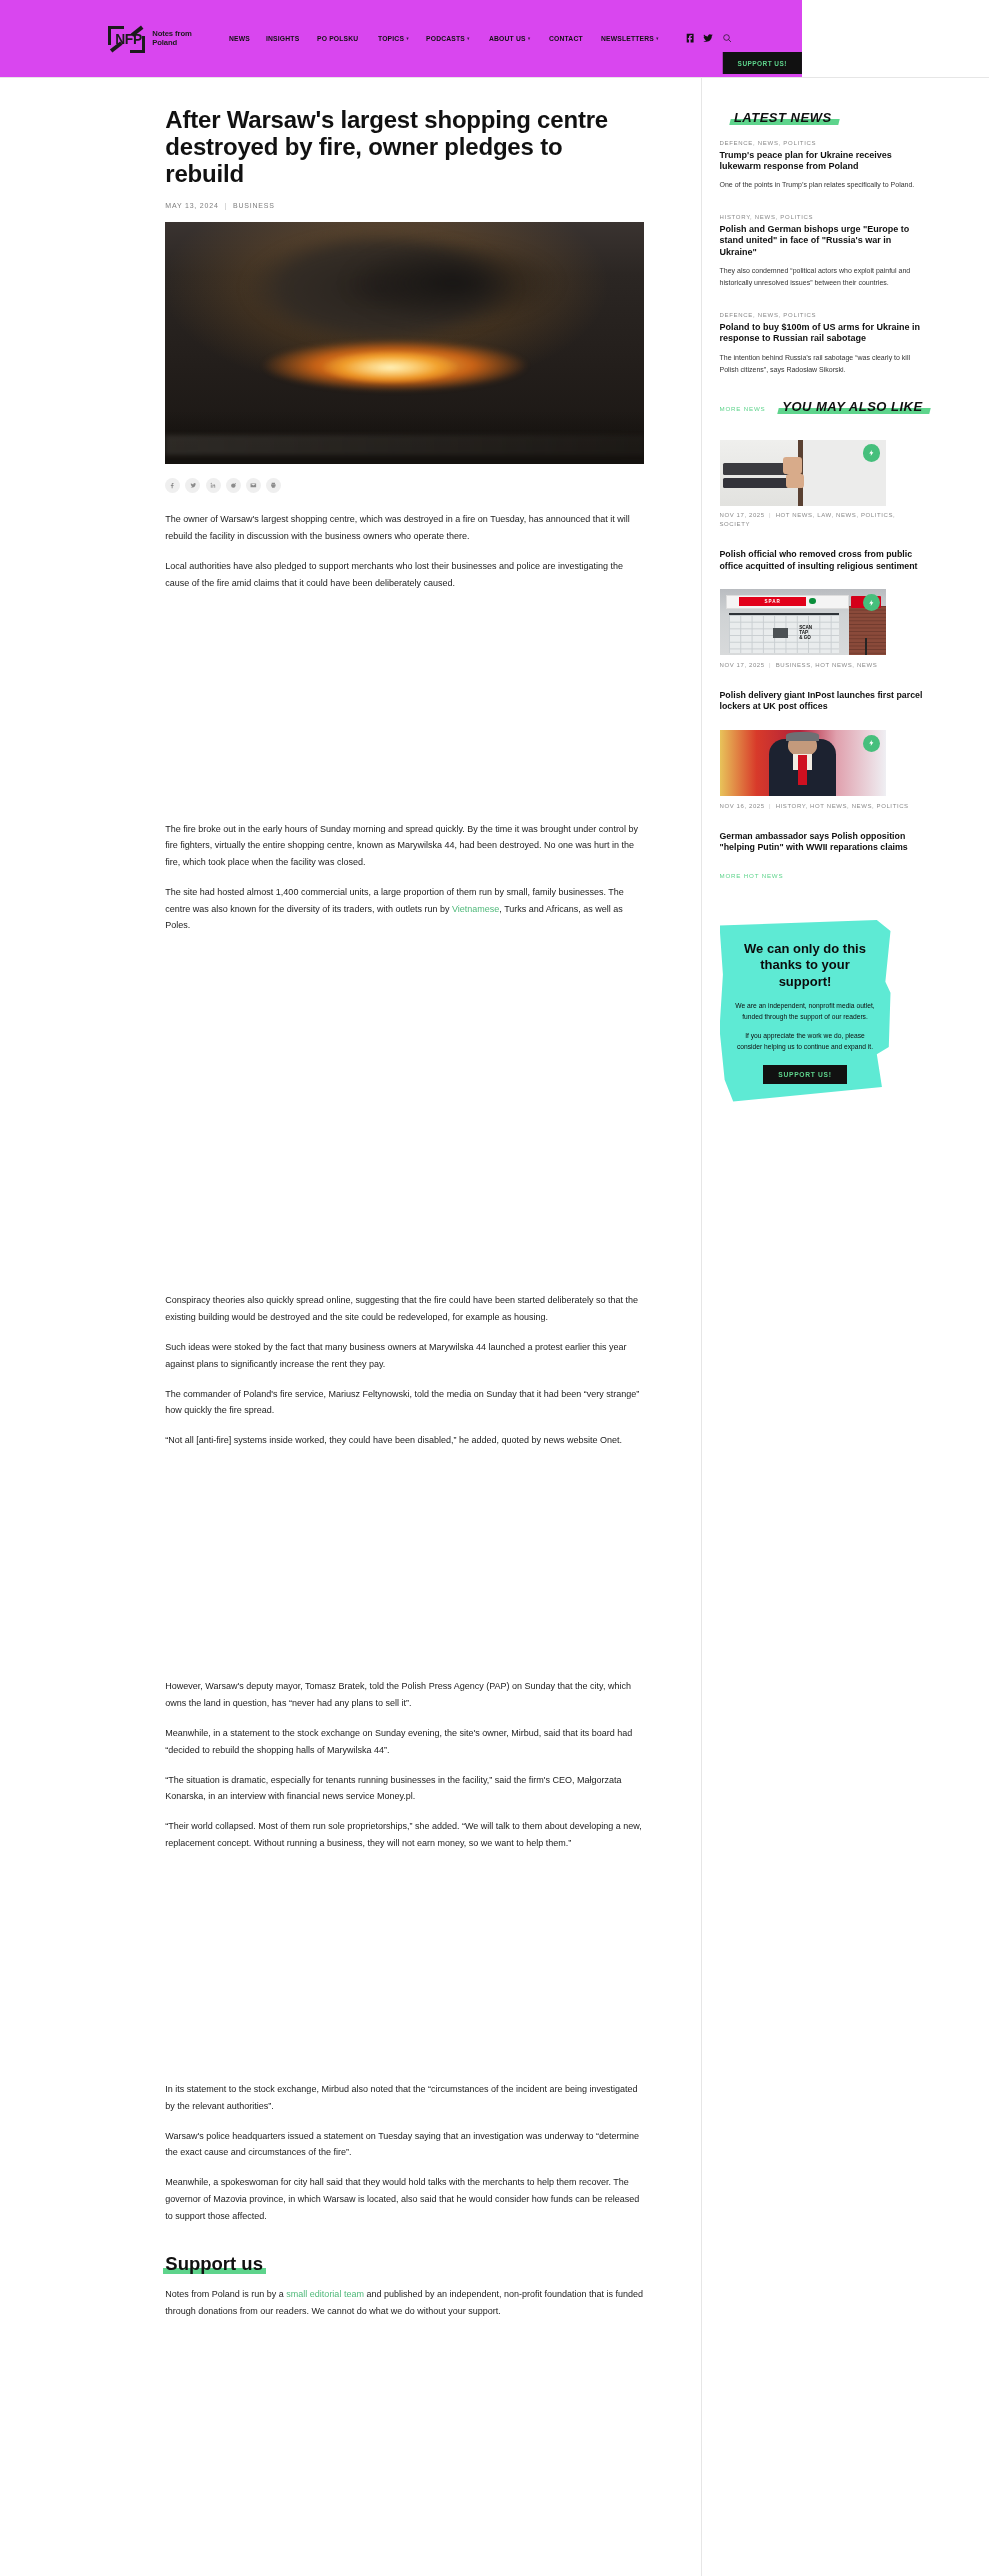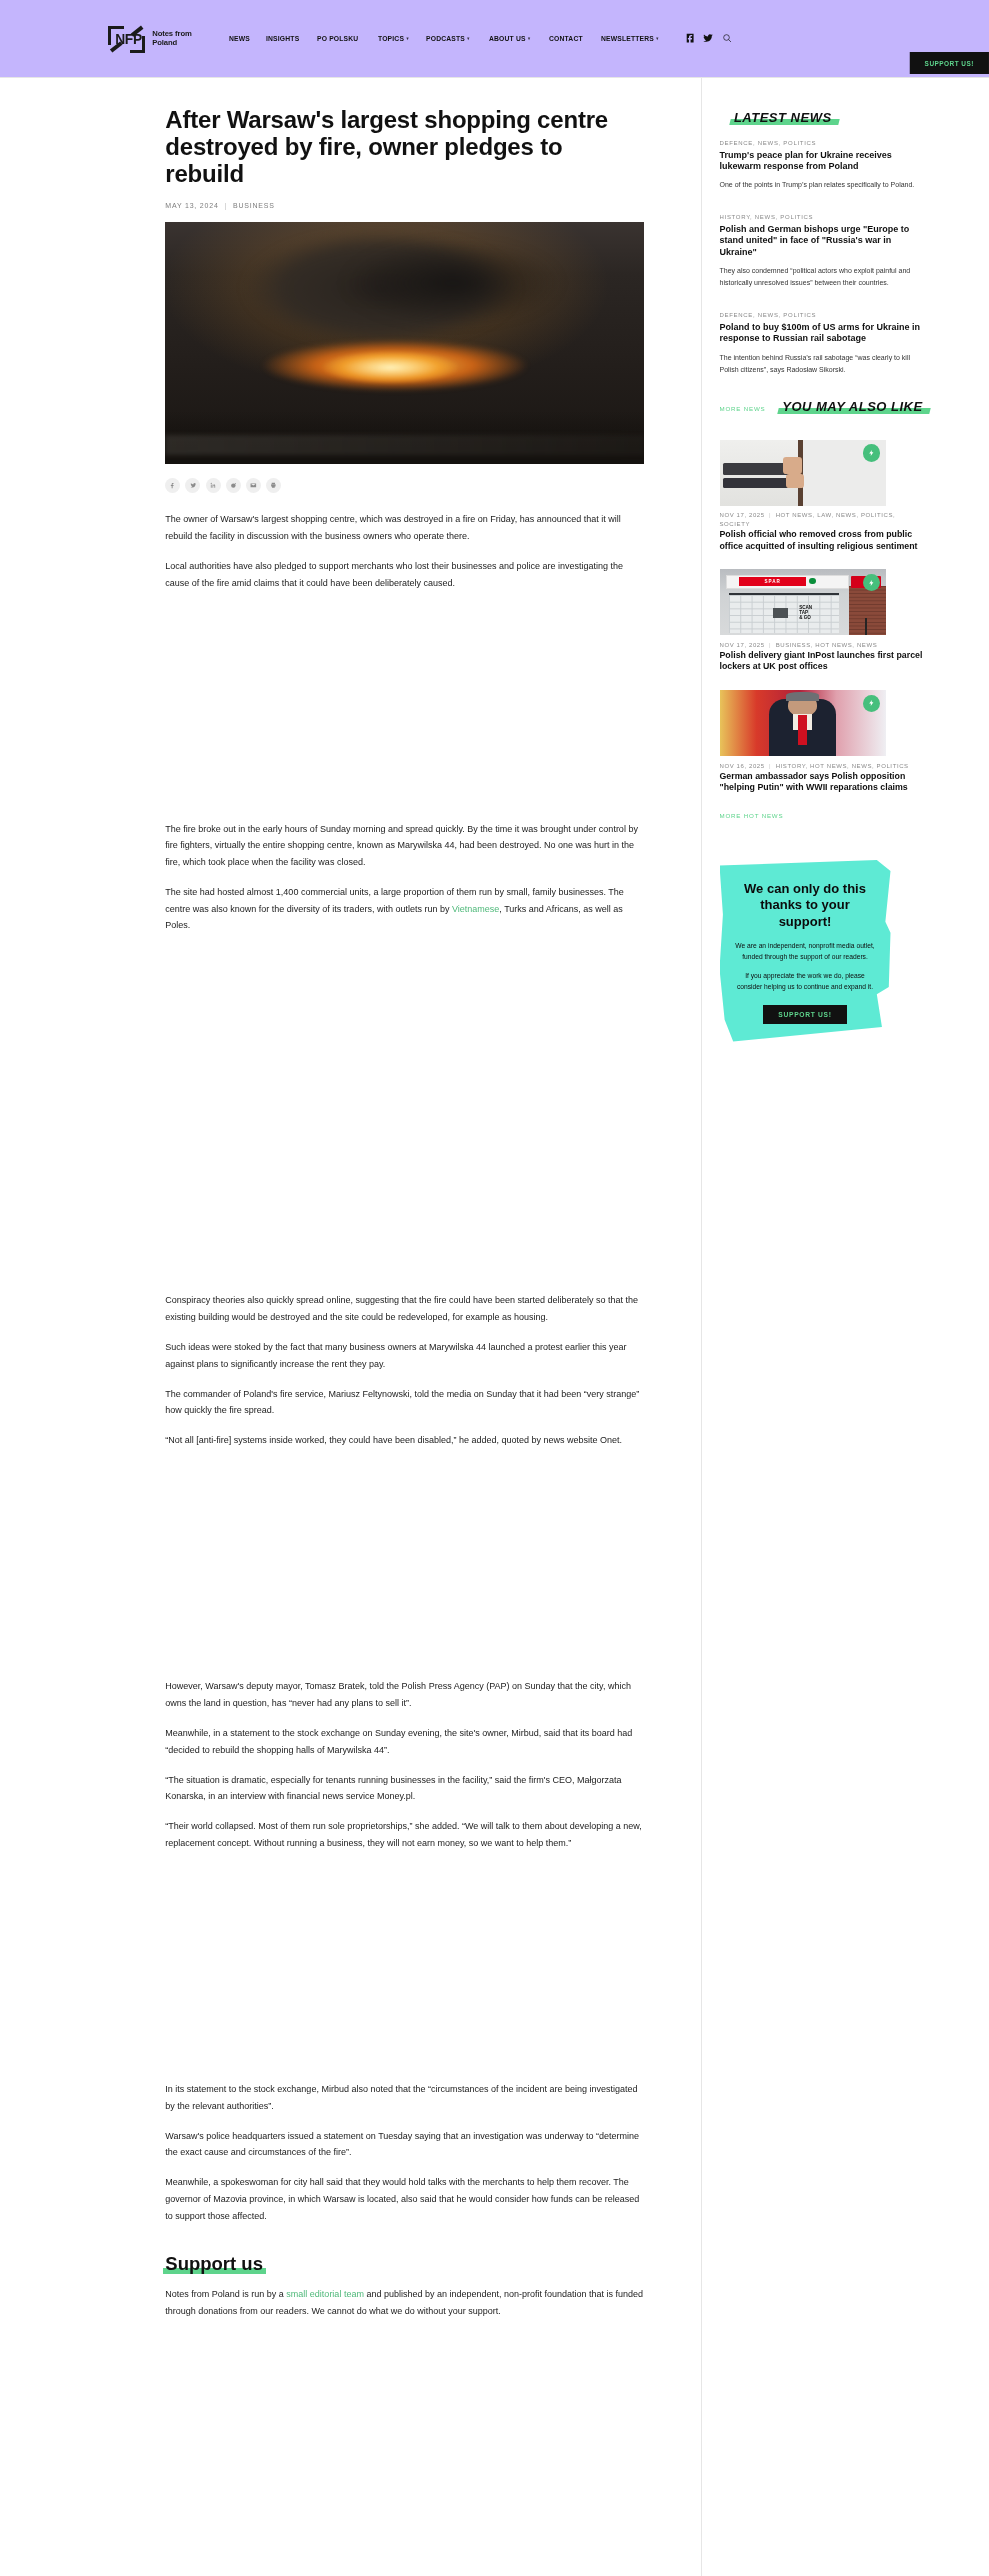--- a/index.html
+++ b/index.html
@@ -9,24 +9,24 @@
     font-family: "Liberation Sans", sans-serif;
     background: #ffffff;
     color: #1a1a1a;
     width: 989px;
     overflow-x: hidden;
   }
   .page { width: 989px; position: relative; }
 
   
   .site-header {
-    width: 989px; height: 77px;
+    width: 802px; height: 77px;
     display: flex; align-items: center;
     padding: 0 31px 0 108px;
-    background: #c4b5fd;
+    background: #d946ef;
     position: relative;
   }
   .brand { display: flex; align-items: center; gap: 7.2px; }
   .brand-mark { width: 37px; height: 29px; position: relative; }
   .brand-mark .bracket-tl {
     position: absolute; left: 0; top: 2.1px; width: 15.5px; height: 18.5px;
     border-left: 3.6px solid #1b1b1b; border-top: 3.6px solid #1b1b1b;
   }
   .brand-mark .bracket-br {
     position: absolute; right: 0; bottom: 0px; width: 15.5px; height: 17.5px;
@@ -209,21 +209,21 @@
     position: absolute; right: 5.2px; top: 4.6px; width: 17.5px; height: 17.5px; border-radius: 50%;
     background: #46bf7c; display: flex; align-items: center; justify-content: center;
   }
   .bolt svg { width: 7.2px; height: 9.8px; fill: #fff; }
   .card-meta {
     margin-top: 5.7px; font-size: 6px; letter-spacing: 0.6px; color: #8a8a8a;
     text-transform: uppercase; line-height: 1.5;
   }
   .card-meta .bar { color: #c9c9c9; margin: 0 2.1px; }
   .card-title {
-    margin-top: 0;
+    margin-top: 20px;
     font-family: "Liberation Sans Narrow", "Liberation Sans", sans-serif;
     font-weight: 700; font-size: 8.8px; line-height: 1.28; color: #111; cursor: pointer;
   }
 
   
   .thumb-cross { background: linear-gradient(180deg,#efefed,#e2e2df); }
   .thumb-cross .wall { position: absolute; right: 0; top: 0; width: 52%; height: 100%; background: #ececeb; }
   .thumb-cross .armA { position:absolute; left: 2%; top: 36%; width: 44%; height: 17%; background:#3b3b40; border-radius: 1.5px; }
   .thumb-cross .armB { position:absolute; left: 2%; top: 58%; width: 40%; height: 16%; background:#33333a; border-radius: 1.5px; }
   .thumb-cross .hand1 { position:absolute; left: 38%; top: 26%; width: 12%; height: 26%; background:#d8ab8a; border-radius: 3.1px; }
@@ -402,21 +402,21 @@
             </svg>
           </span>
         <span class="share-btn">
             <svg viewBox="0 0 24 24">
               <path d="M6 3h12v4H6zM4 8h16v8h-3v5H7v-5H4zm5 6h6v5H9z"></path>
             </svg>
           </span>
       </div>
 
       <div class="body-copy">
-        <p>The owner of Warsaw's largest shopping centre, which was destroyed in a fire on Friday, has announced that it will rebuild the facility in discussion with the business owners who operate there.</p>
+        <p>The owner of Warsaw's largest shopping centre, which was destroyed in a fire on Tuesday, has announced that it will rebuild the facility in discussion with the business owners who operate there.</p>
         <p>Local authorities have also pledged to support merchants who lost their businesses and police are investigating the cause of the fire amid claims that it could have been deliberately caused.</p>
 
         <div class="gap-block"></div>
 
         <p>The fire broke out in the early hours of Sunday morning and spread quickly. By the time it was brought under control by fire fighters, virtually the entire shopping centre, known as Marywilska 44, had been destroyed. No one was hurt in the fire, which took place when the facility was closed.</p>
         <p>The site had hosted almost 1,400 commercial units, a large proportion of them run by small, family businesses. The centre was also known for the diversity of its traders, with outlets run by <a>Vietnamese</a>, Turks and Africans, as well as Poles.</p>
 
         <div class="gap-block"></div>
         <div class="gap-block-sm"></div>
 

